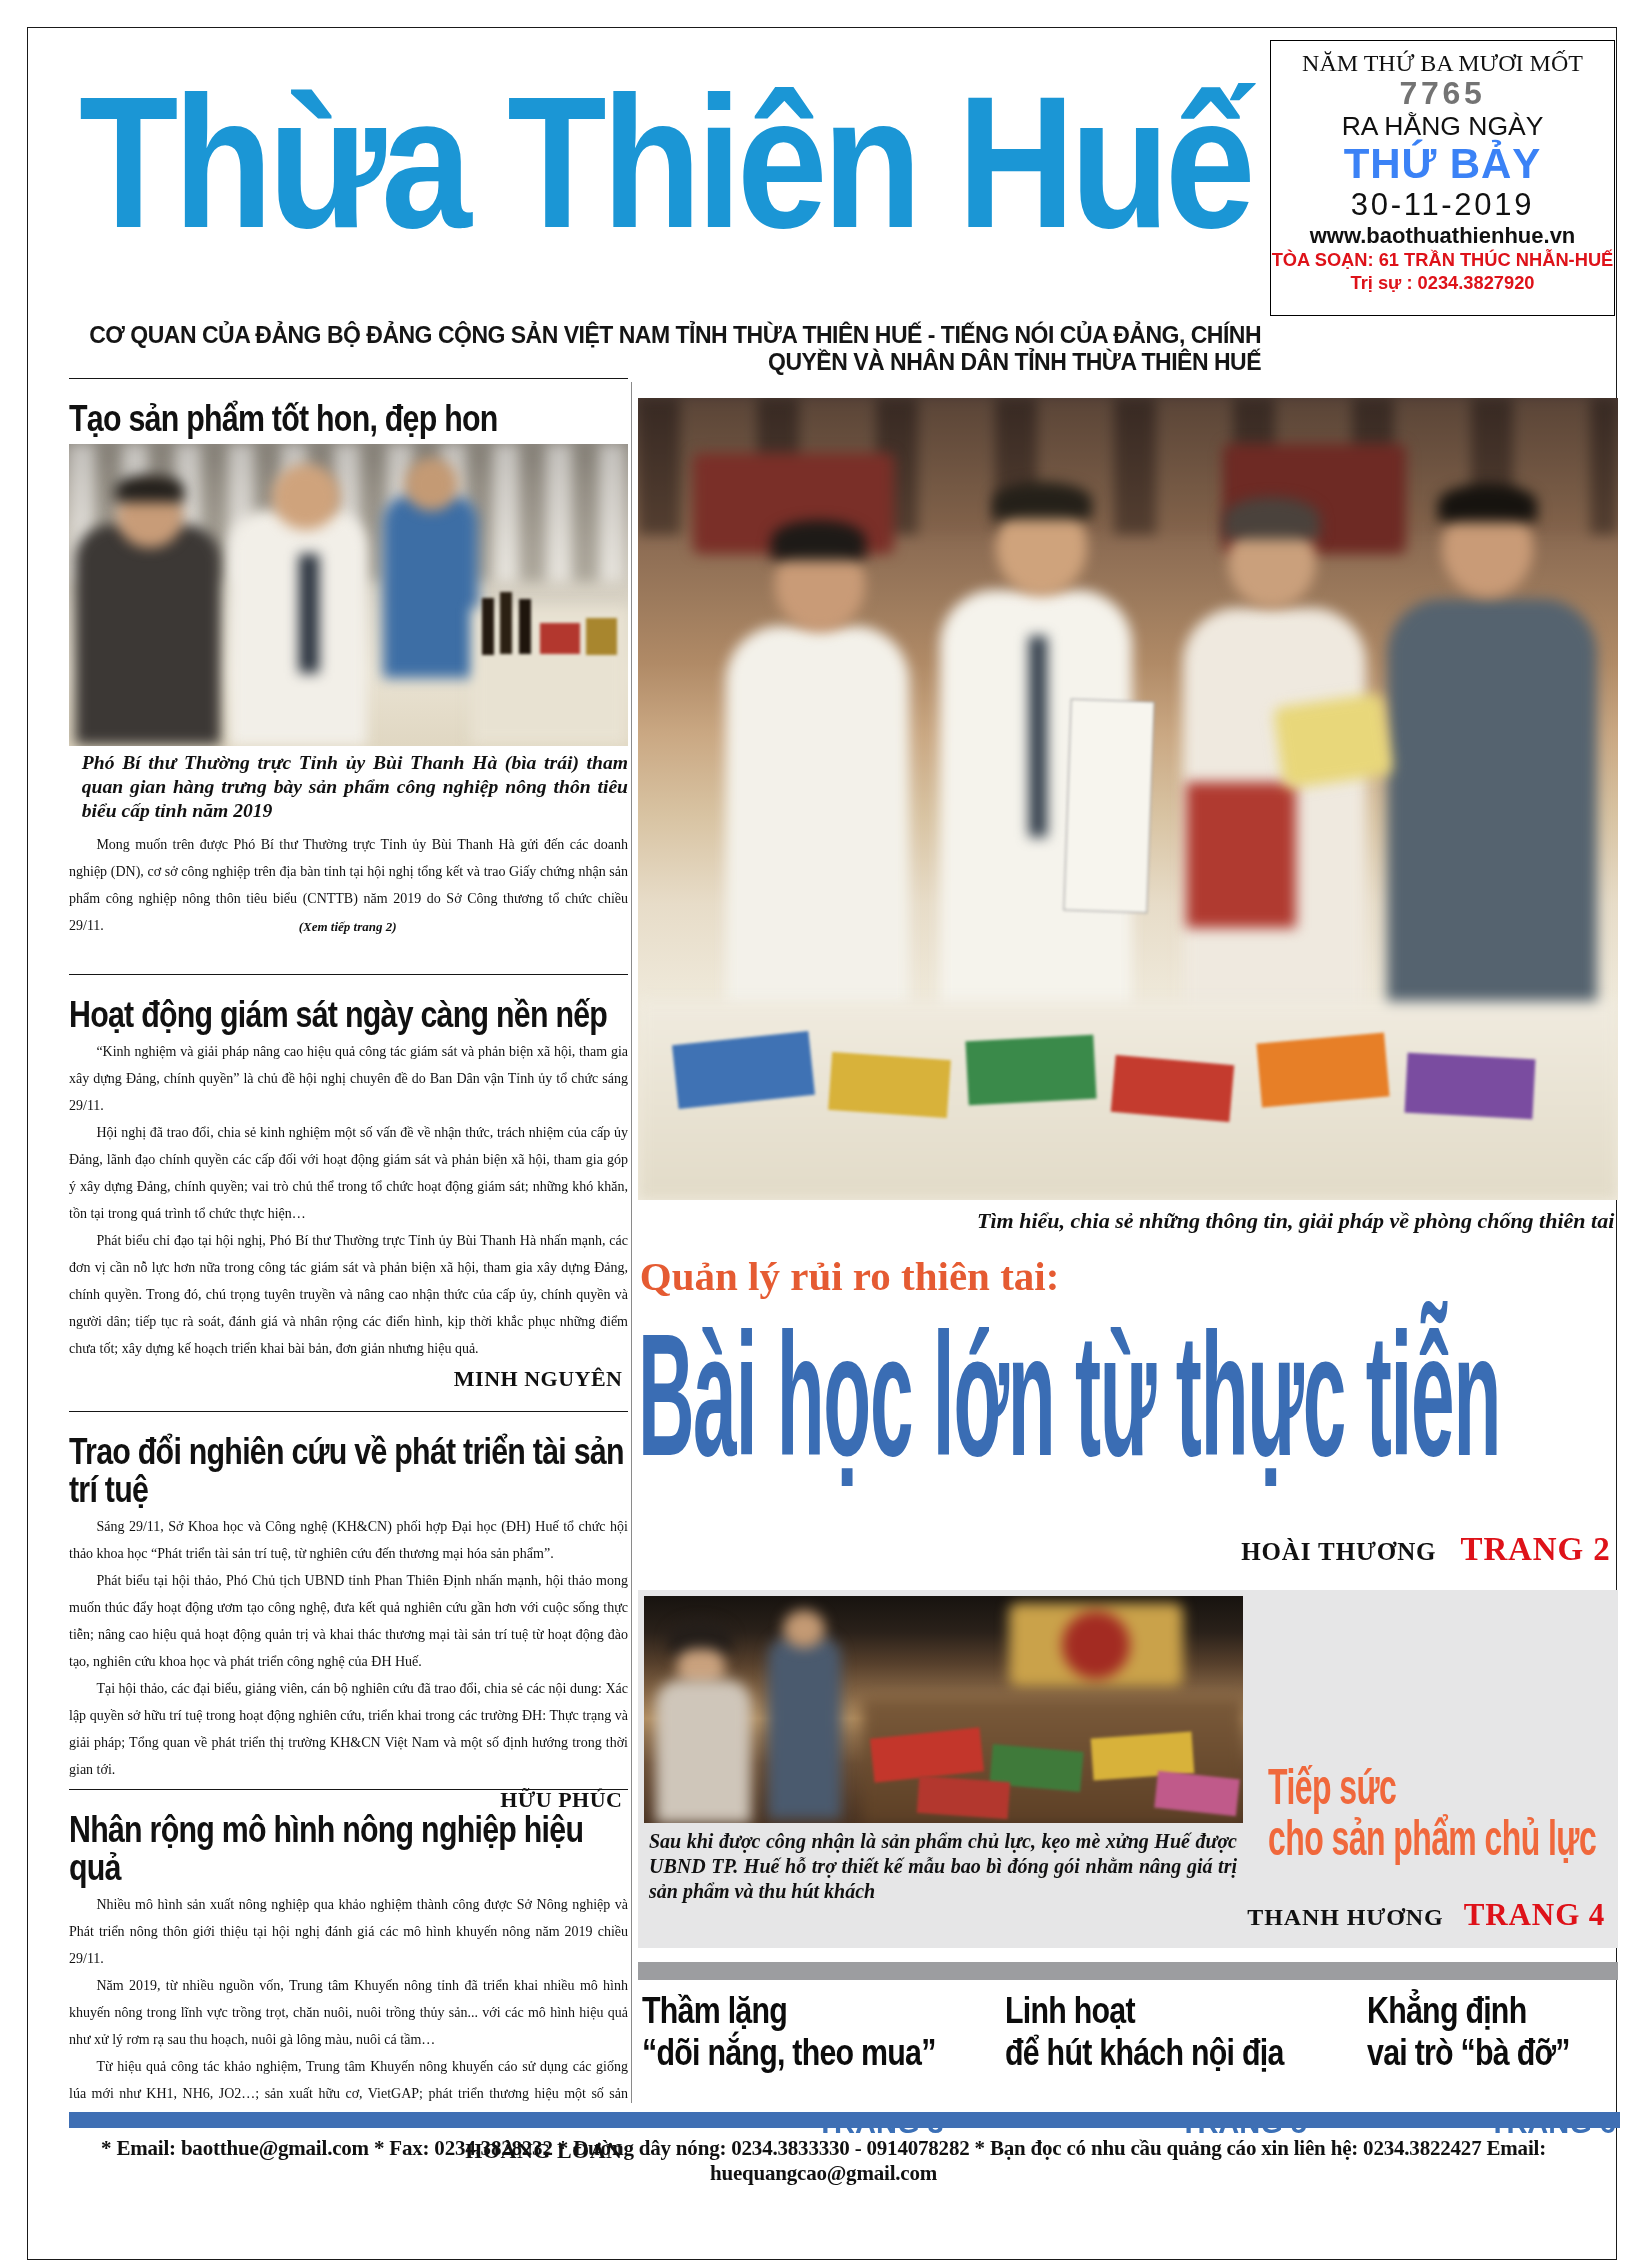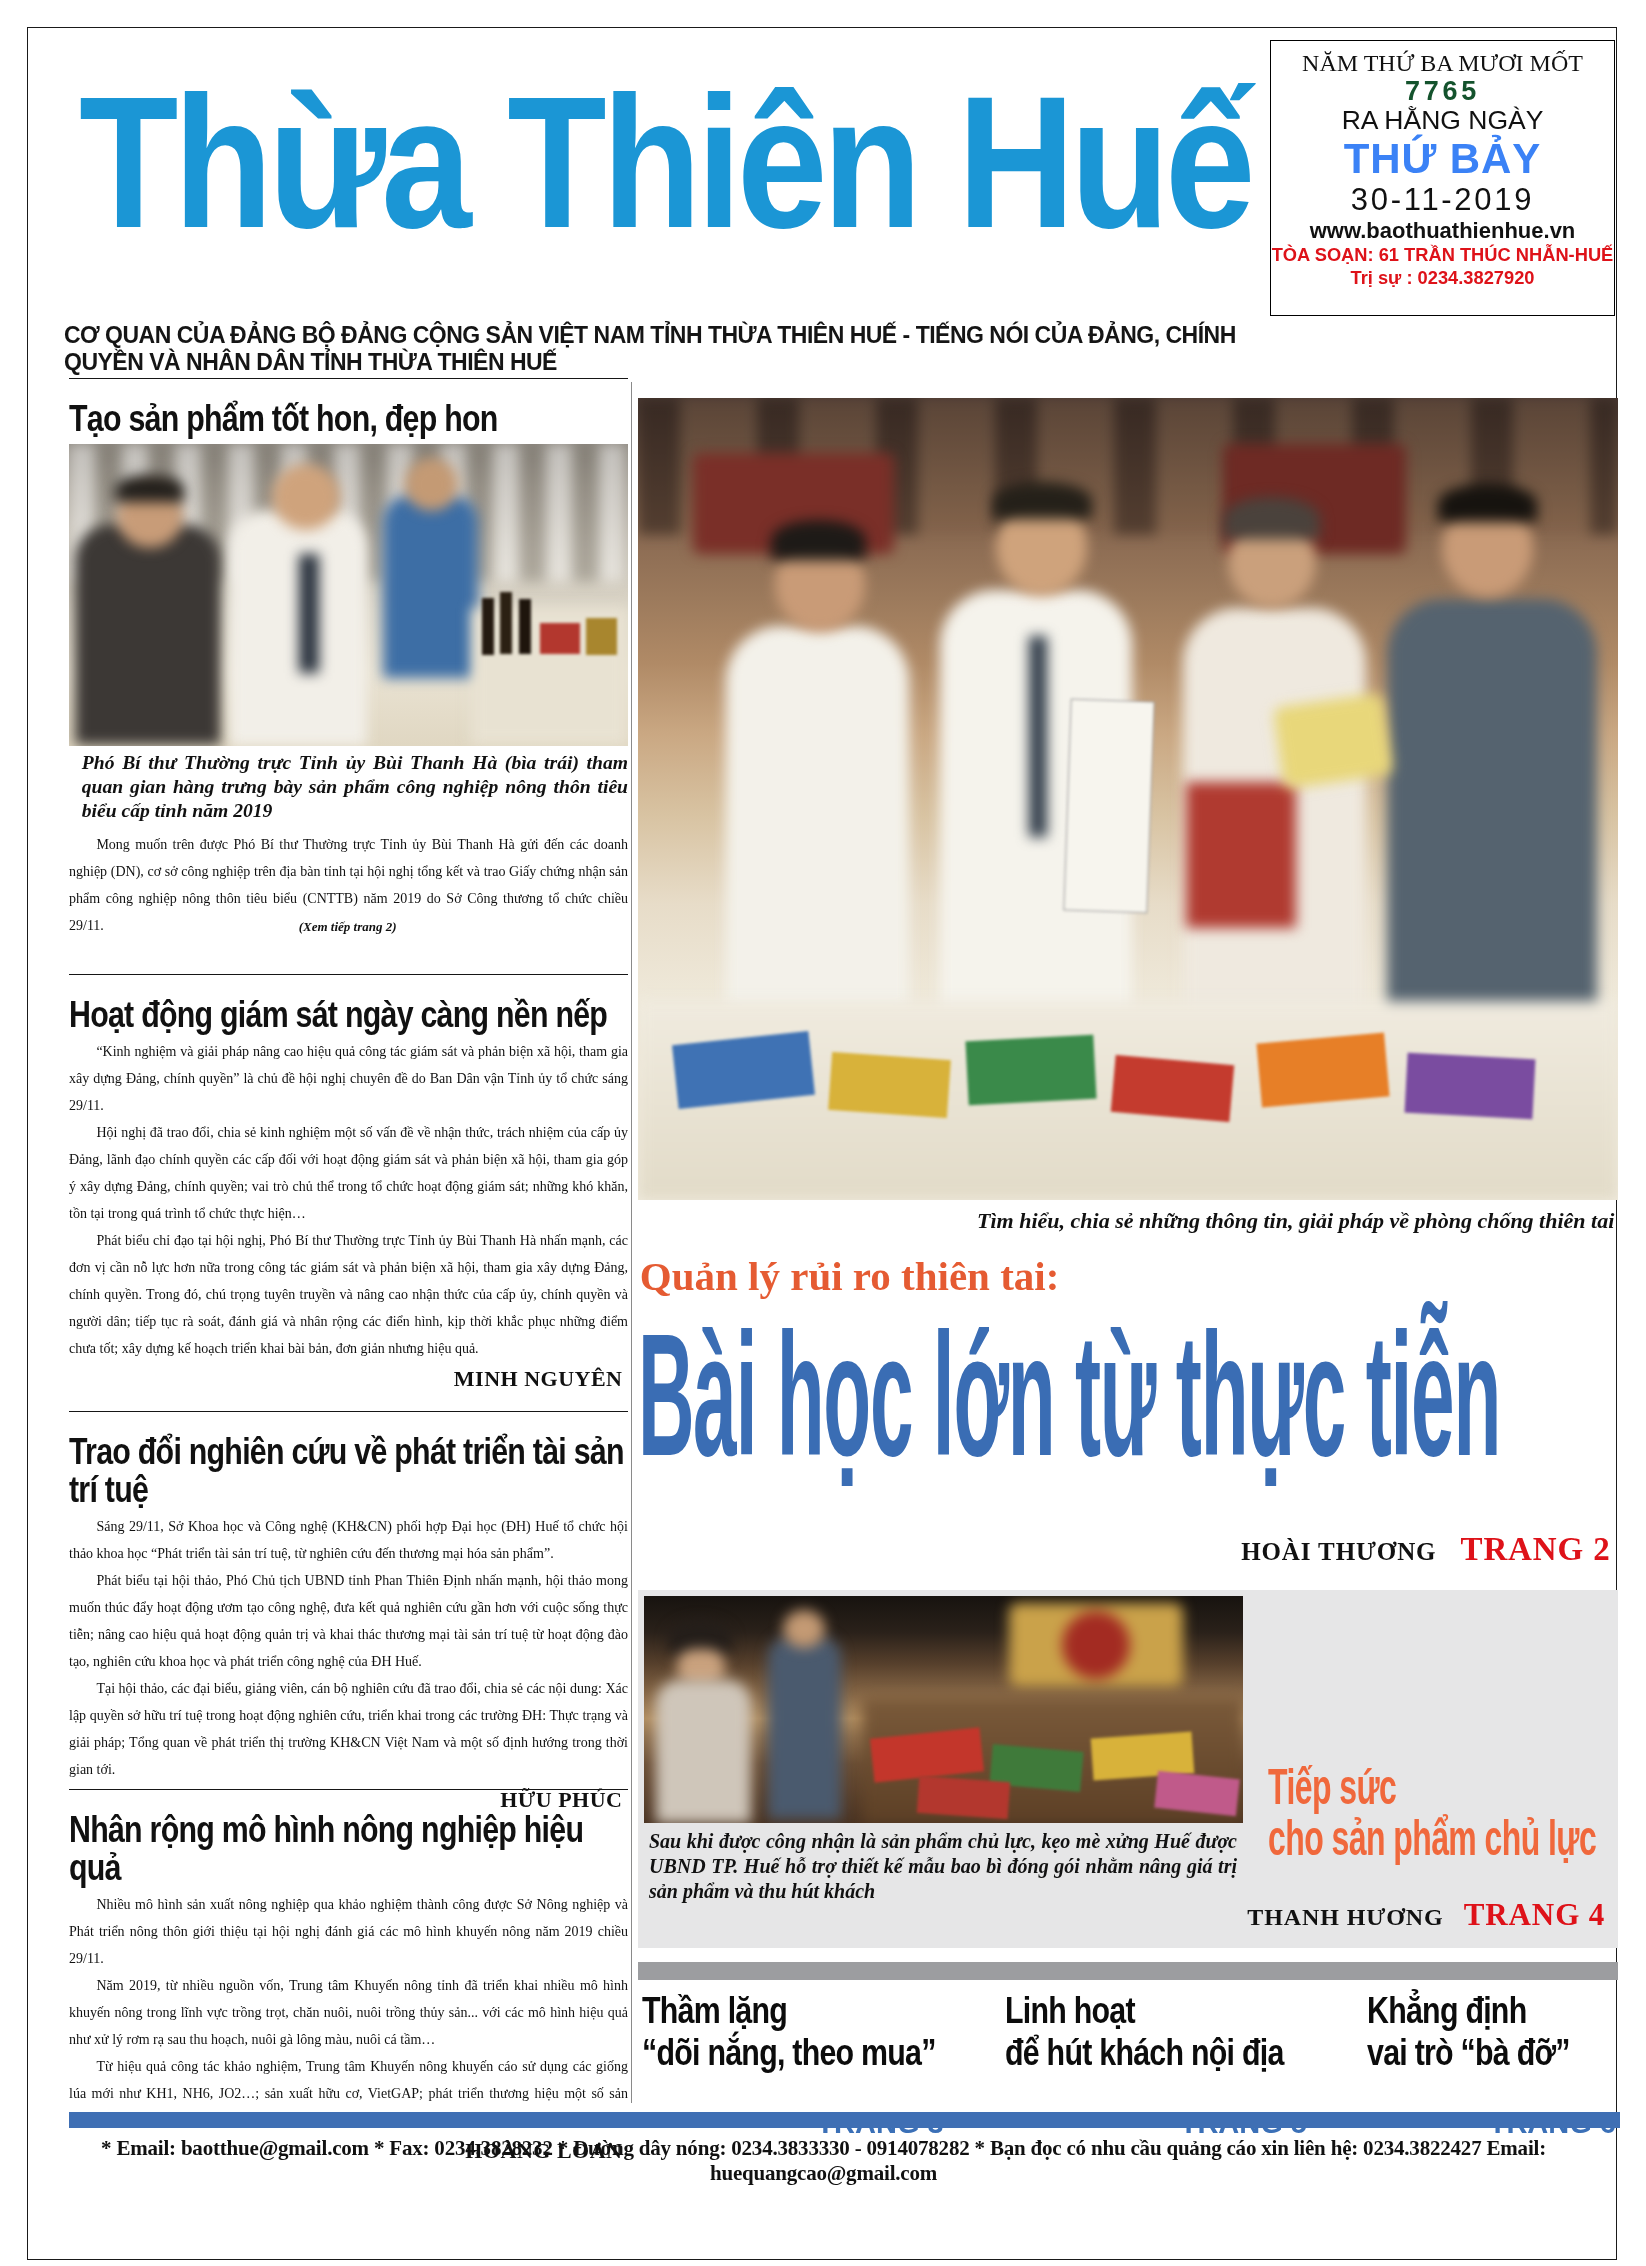--- a/index.html
+++ b/index.html
@@ -8,27 +8,27 @@
   .page-border{position:absolute;left:27.4px;top:27.4px;width:1588px;height:2231px;
         border:1.8px solid #1a1a1a;pointer-events:none;}
 
   
   .masthead{position:absolute;left:79px;top:53px;color:#1B96D5;
         font-family:"Liberation Sans",sans-serif;font-weight:bold;font-size:187px;line-height:1.18;
         letter-spacing:-5.5px;white-space:nowrap;transform:scaleX(0.87);transform-origin:left top;}
   .infobox{position:absolute;left:1270px;top:40px;width:345px;height:276px;border:1.8px solid #000;
         text-align:center;box-sizing:border-box;padding-top:9.1px;}
   .info-year{font-size:24px;letter-spacing:0;}
-  .info-issue{font-family:"Liberation Sans",sans-serif;font-weight:bold;font-size:27px;color:#14532d;letter-spacing:3.7px;line-height:1.05;}
+  .info-issue{font-family:"Liberation Sans",sans-serif;font-weight:bold;font-size:32px;color:#737373;letter-spacing:3.7px;line-height:1.05;}
   .info-freq{font-family:"Liberation Sans",sans-serif;font-size:26.5px;line-height:1.15;}
   .info-day{font-family:"Liberation Sans",sans-serif;font-weight:bold;font-size:42px;color:#3b82f6;letter-spacing:0.9px;line-height:1.1;}
   .info-date{font-family:"Liberation Sans",sans-serif;font-size:31px;letter-spacing:2.7px;line-height:1.15;}
   .info-web{font-family:"Liberation Sans",sans-serif;font-weight:bold;font-size:22px;line-height:1.2;}
   .info-addr,.info-phone{font-family:"Liberation Sans",sans-serif;font-weight:bold;font-size:18.3px;color:#DE1219;line-height:1.25;}
-  .tagline{position:absolute;left:64px;width:1197px;top:322px;text-align:left;
+  .tagline{position:absolute;left:64px;width:1197px;top:322px;text-align:right;
         font-family:"Liberation Sans",sans-serif;font-weight:bold;font-size:23px;letter-spacing:-0.5px;color:#151515;}
 
   
   .leftcol{position:absolute;left:69px;top:378px;width:559px;height:1729px;}
   .col-divider{position:absolute;left:631px;top:382px;width:0.9px;height:1721px;background:#8a8a8a;}
   .rightcol{position:absolute;left:638px;top:378px;width:980px;height:1729px;}
 
   .article{position:absolute;left:0;width:559px;border-top:1.8px solid #161616;padding-top:19px;}
   .art-headline{font-family:"Liberation Sans",sans-serif;font-weight:bold;font-size:37px;line-height:1.04;
         letter-spacing:-0.9px;width:122%;transform:scaleX(0.82);transform-origin:left top;margin:1.8px 0 3.7px;}

